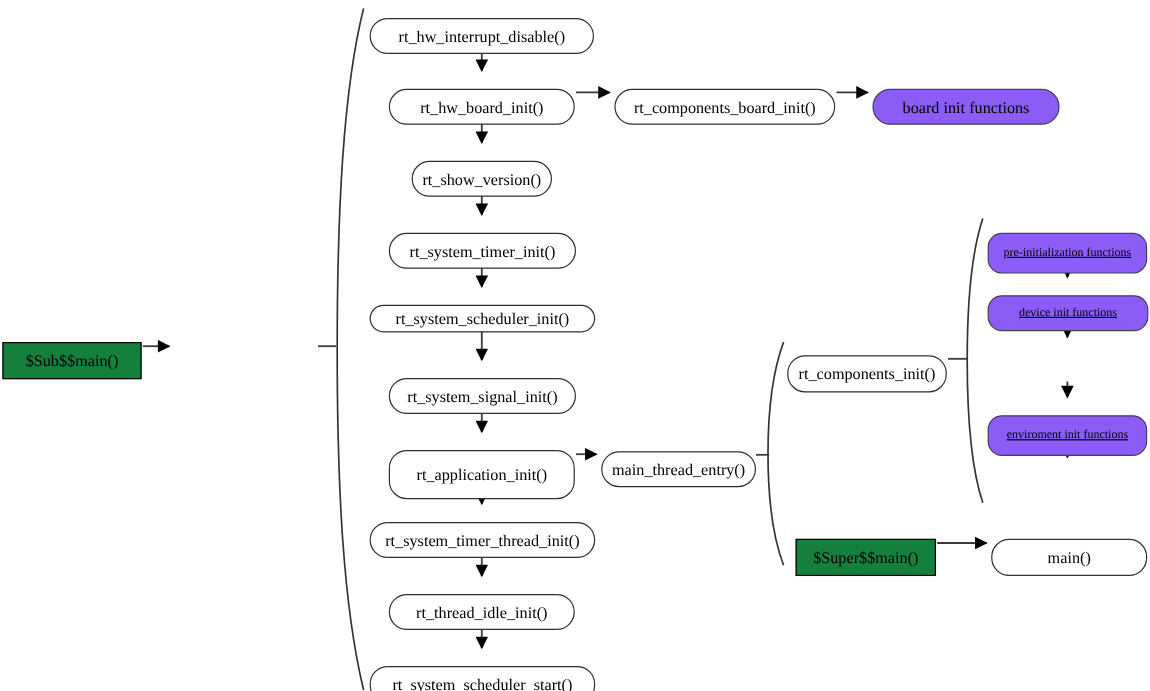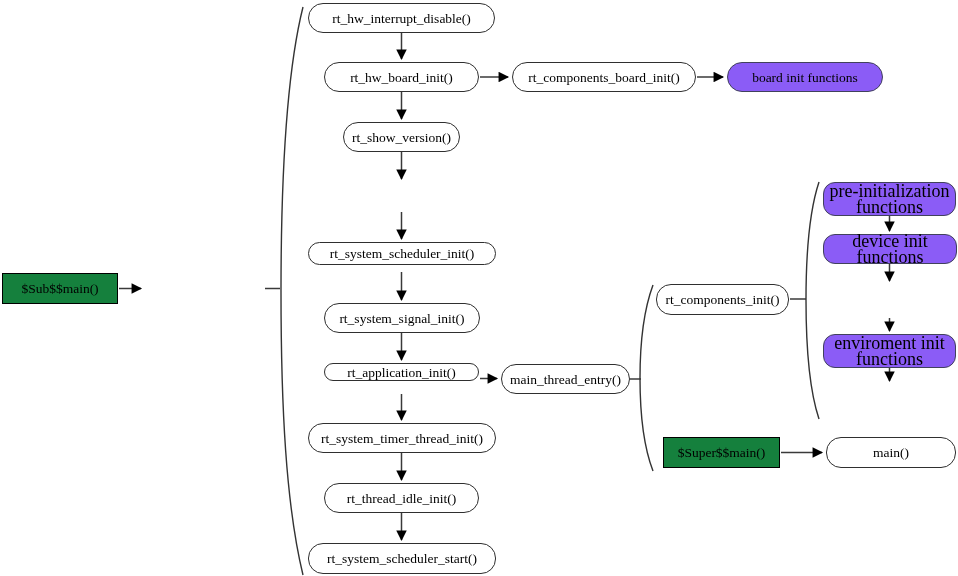--- a/index.html
+++ b/index.html
@@ -15,29 +15,31 @@
     position:absolute;z-index:2;
     display:flex;align-items:center;justify-content:center;
     text-align:center;
     font-size:13.5px;line-height:15px;color:#000;
     box-sizing:border-box;
     background:#ffffff;
     border:1.2px solid #2f2f2f;
     border-radius:15px;
     padding:0 4px;
     white-space:nowrap;
+    margin-top:12px;
   }
   .node.blue{
     background:#8b5cf6;
     border:1.2px solid #41415c;
   }
   .node.wrap{
     white-space:normal;
-    font-size:18px;line-height:16px;
+    font-size:10px;line-height:16px;
     border-radius:12px;
+    text-decoration:underline;
   }
   .node.tan{
     background:#15803d;
     border:1px solid #000000;
     border-radius:0;
   }
   .edge{stroke:#3a3a3a;stroke-width:1.5;}
   .brace{stroke:#333333;stroke-width:1.4;fill:none;}
 </style>
 </head>
@@ -82,23 +84,24 @@
     <path class="brace" d="M 819 182 C 809 212, 806 256, 806 300 C 806 344, 809 389, 819 419"></path>
   </svg>
 
   <div class="node tan" style="left:2px;top:273px;width:116px;height:31px">$Sub$$main()</div>
   <div class="node tan" style="left:663px;top:437px;width:117px;height:31px">$Super$$main()</div>
 
   <div class="node" style="left:308px;top:3px;width:187px;height:30px">rt_hw_interrupt_disable()</div>
   <div class="node" style="left:324px;top:62px;width:155px;height:30px">rt_hw_board_init()</div>
   <div class="node" style="left:512px;top:62px;width:184px;height:30px">rt_components_board_init()</div>
   <div class="node" style="left:343px;top:122px;width:117px;height:30px">rt_show_version()</div>
+  <div class="node" style="left:324px;top:182px;width:156px;height:30px">rt_system_timer_init()</div>
   <div class="node" style="left:308px;top:242px;width:188px;height:23px">rt_system_scheduler_init()</div>
   <div class="node" style="left:324px;top:303px;width:156px;height:30px">rt_system_signal_init()</div>
-  <div class="node" style="left:324px;top:363px;width:155px;height:18px">rt_application_init()</div>
+  <div class="node" style="left:324px;top:363px;width:155px;height:41px">rt_application_init()</div>
   <div class="node" style="left:501px;top:364px;width:129px;height:30px">main_thread_entry()</div>
   <div class="node" style="left:656px;top:284px;width:133px;height:31px">rt_components_init()</div>
   <div class="node" style="left:308px;top:423px;width:188px;height:30px">rt_system_timer_thread_init()</div>
   <div class="node" style="left:324px;top:483px;width:155px;height:30px">rt_thread_idle_init()</div>
   <div class="node" style="left:308px;top:543px;width:188px;height:31px">rt_system_scheduler_start()</div>
   <div class="node" style="left:826px;top:437px;width:130px;height:31px">main()</div>
 
   <div class="node blue" style="left:727px;top:62px;width:156px;height:30px">board init functions</div>
   <div class="node blue wrap" style="left:823px;top:182px;width:133px;height:34px">pre-initialization functions</div>
   <div class="node blue wrap" style="left:823px;top:234px;width:134px;height:30px">device init functions</div>

